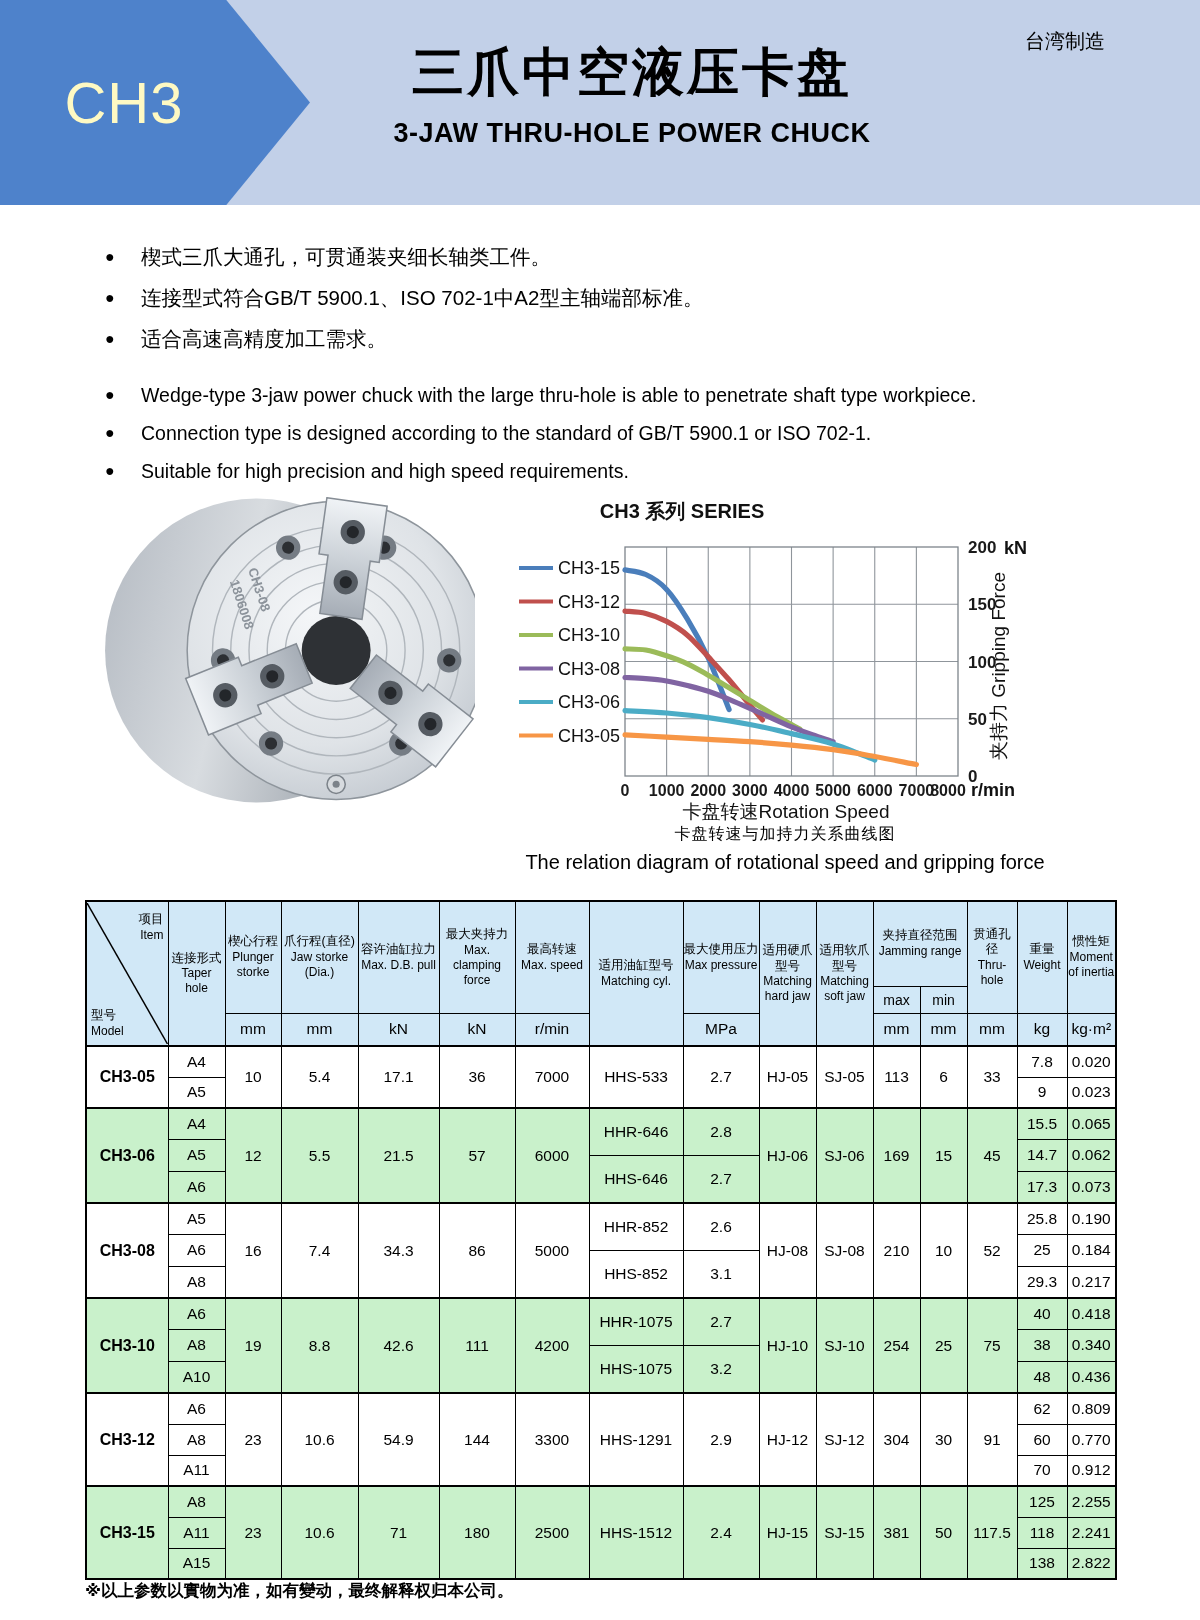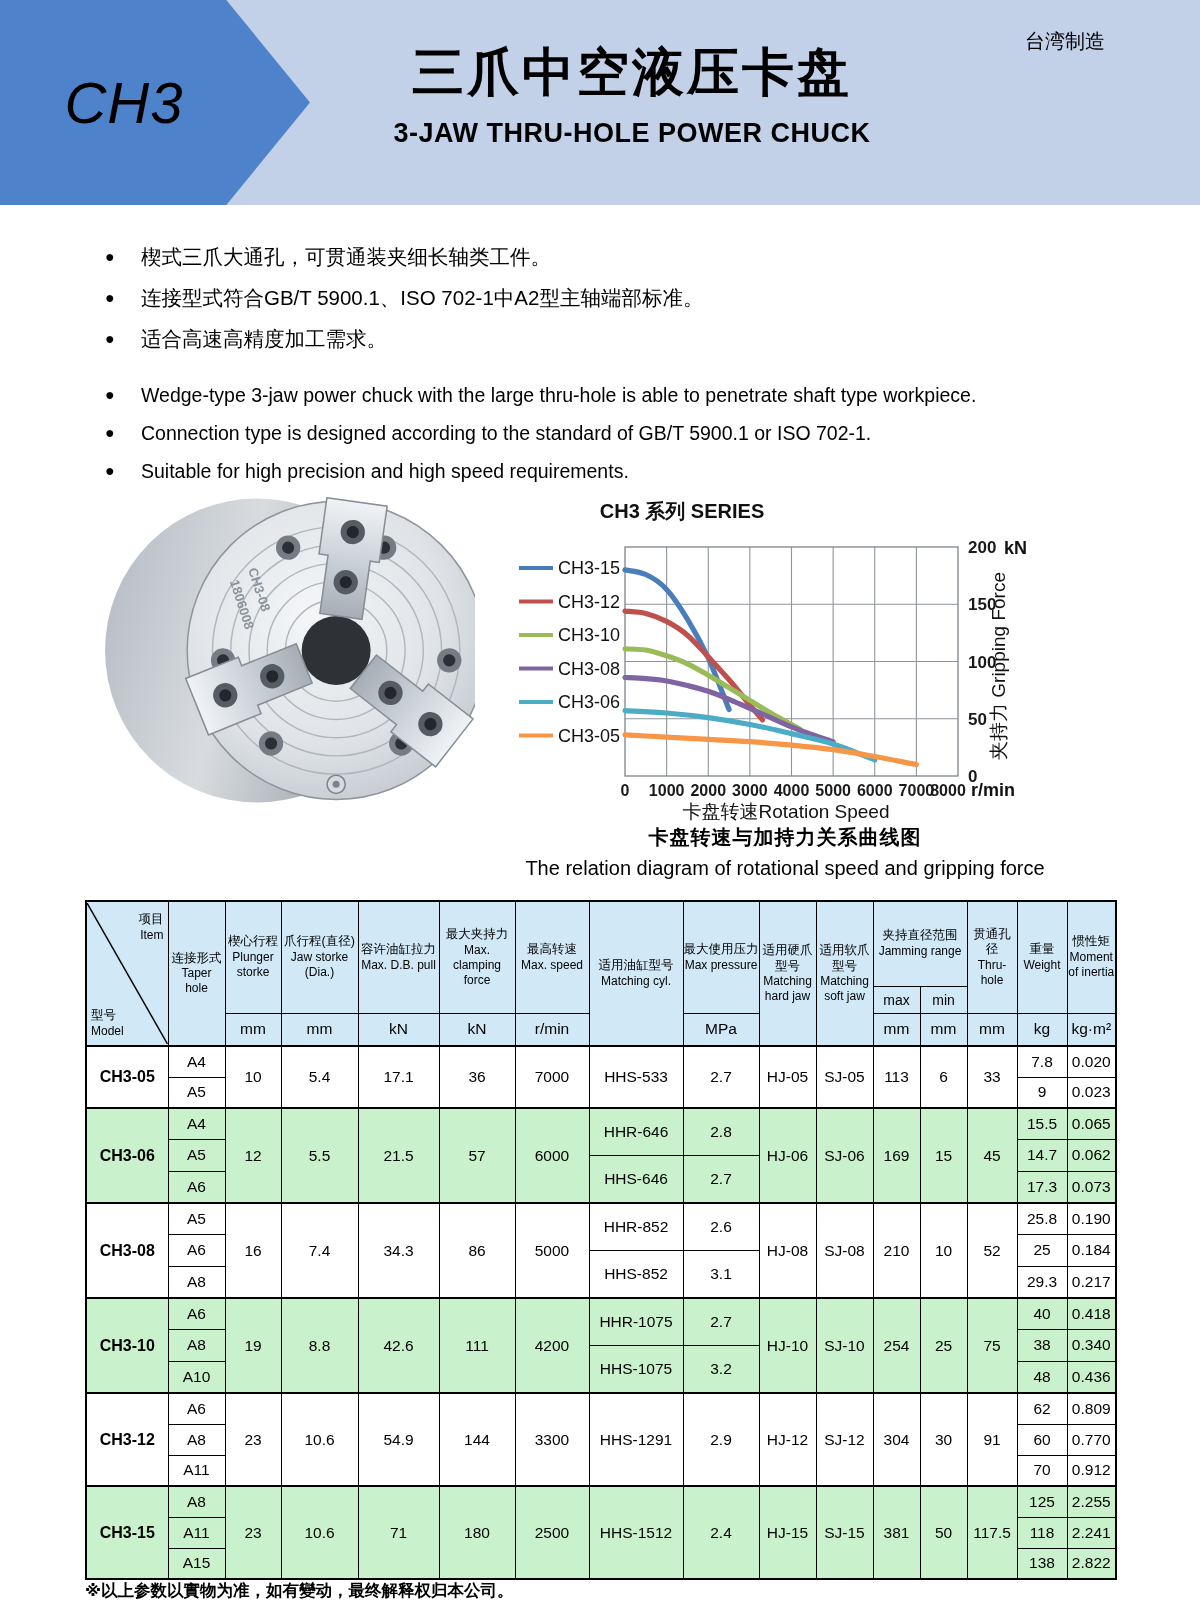--- a/index.html
+++ b/index.html
@@ -4,42 +4,42 @@
 <style>
   html,body{margin:0;padding:0;background:#fff;}
   .page{position:relative;width:1200px;height:1620px;background:#fff;overflow:hidden;
         font-family:"Liberation Sans","DejaVu Sans",sans-serif;color:#000;}
 
   
   .band{position:absolute;left:0;top:0;width:1200px;height:205px;background:var(--band,#c2d0e8);}
   .arrow{position:absolute;left:0;top:0;width:310px;height:205px;background:var(--arrow,#4e82cb);
          clip-path:polygon(0 0,73% 0,100% 50%,73% 100%,0 100%);
          display:flex;align-items:center;justify-content:center;padding-right:62px;box-sizing:border-box;}
-  .arrow-text{font-size:58px;font-weight:500;letter-spacing:1px;color:#000000;font-style:italic;}
+  .arrow-text{font-size:58px;font-weight:500;letter-spacing:1px;color:#fef9c3;}
   .titles{position:absolute;left:352px;top:38px;width:560px;text-align:center;}
   .title-cn{font-size:52px;font-weight:700;letter-spacing:3px;}
   .title-en{font-size:27px;font-weight:700;margin-top:10px;letter-spacing:.5px;}
   .origin{position:absolute;right:95px;top:28px;font-size:20px;font-weight:500;}
 
   
   .features{position:absolute;list-style:none;margin:0;padding:0;left:105px;}
   .features.cn{top:236px;font-size:20.5px;}
   .features.en{top:376px;font-size:19.5px;}
   .features li{display:flex;align-items:center;}
   .features.cn li{height:41px;}
   .features.en li{height:38px;}
   .dot{font-size:16px;width:24px;flex:0 0 24px;margin-right:12px;line-height:1;}
 
   
   .photo{position:absolute;left:100px;top:490px;width:375px;height:320px;}
 
   
   .chart{position:absolute;left:505px;top:496px;width:580px;height:334px;}
   .caption{position:absolute;left:430px;top:824px;width:710px;text-align:center;}
-  .cap-cn{font-size:20px;font-weight:700;letter-spacing:1px;}
+  .cap-cn{font-size:16px;font-weight:400;letter-spacing:1px;}
   .cap-en{font-size:20px;margin-top:6px;}
 
   
   #table-wrap{position:absolute;left:85px;top:900px;}
   #spec{border-collapse:collapse;table-layout:fixed;width:1030px;border:2.5px solid #000;}
   #spec td{border:1px solid #000;text-align:center;vertical-align:middle;padding:0;overflow:hidden;}
   #spec tr.gfirst td{border-top:2.5px solid #000;}
   #spec td.h{background:var(--thead,#d1e8f7);}
   #spec tr.green td{background:var(--rowgreen,#c9f1cb);}
   .hwrap{line-height:1.25;}

